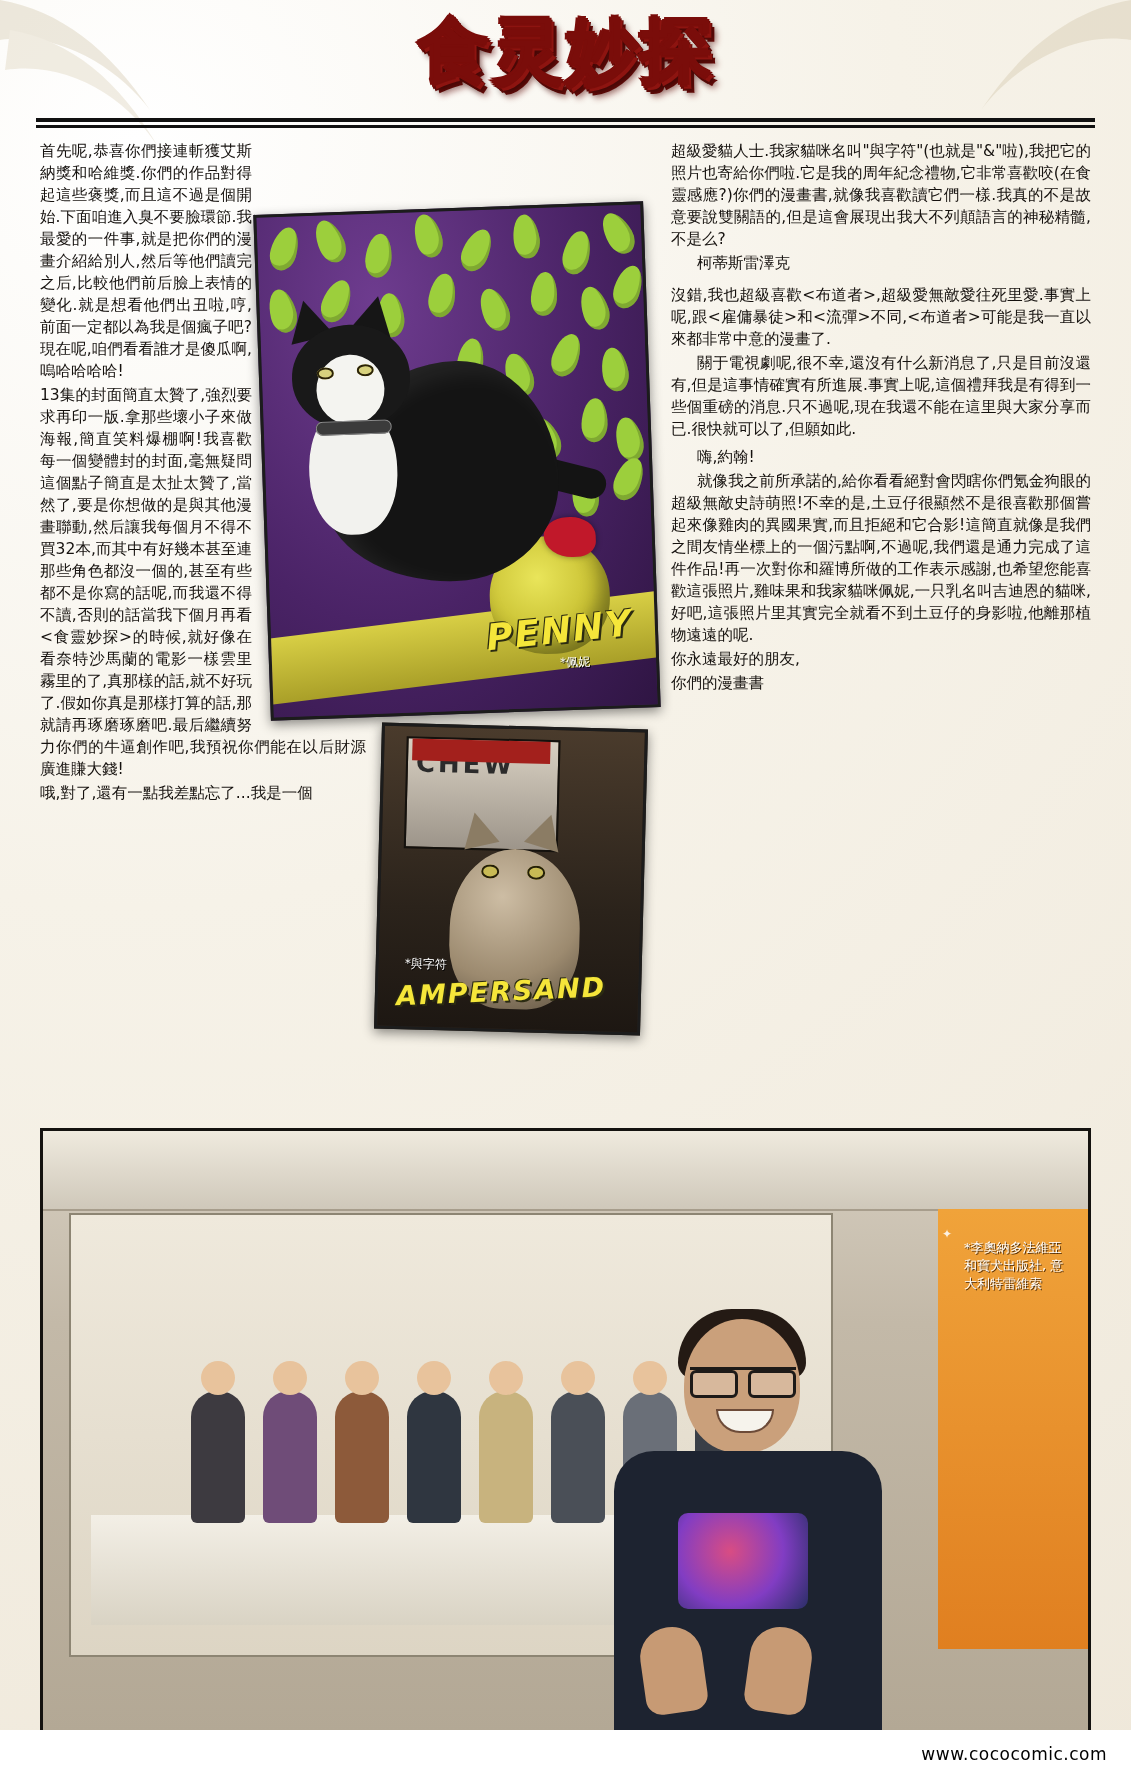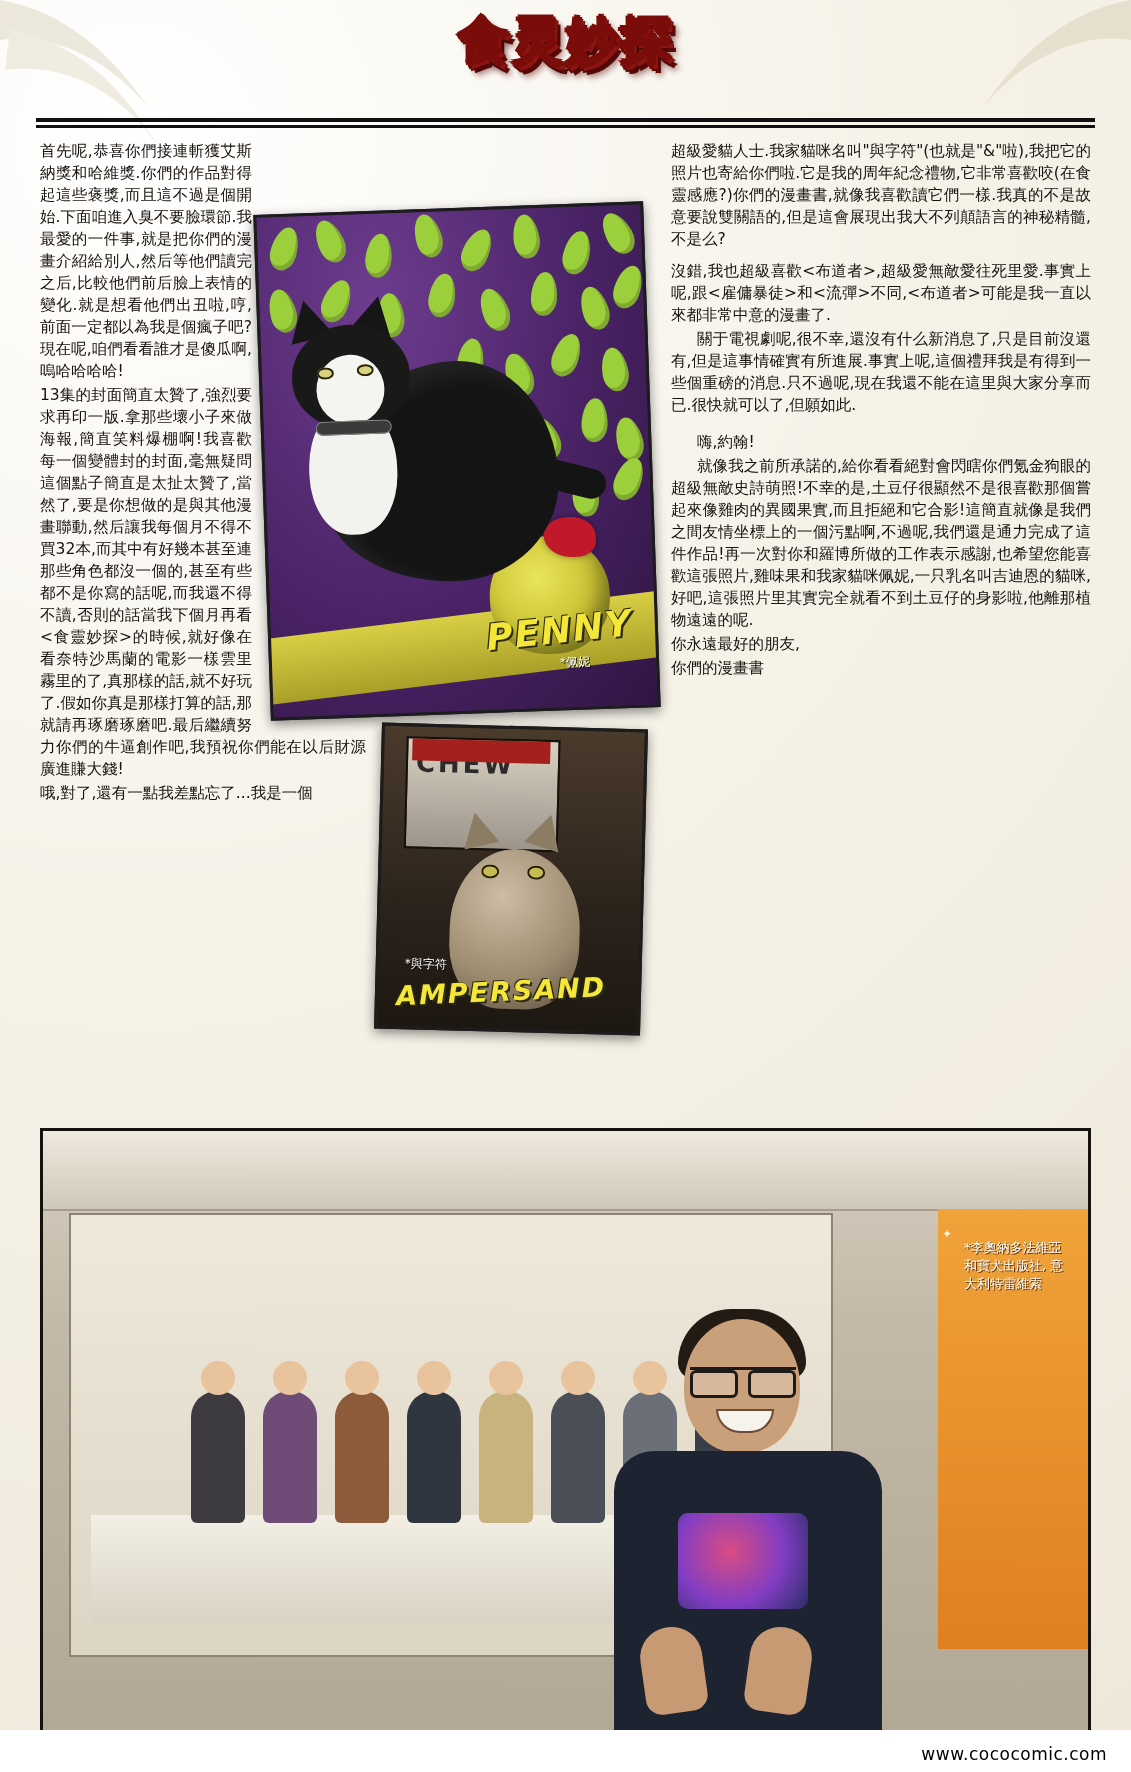--- a/index.html
+++ b/index.html
@@ -48,21 +48,21 @@
     left: 50%;
     transform: translateX(-50%);
     display: flex;
     align-items: flex-end;
     gap: 14px;
     white-space: nowrap;
   }
   .title-main {
     font-family: "DejaVu Sans", sans-serif;
     font-weight: bold;
-    font-size: 52px;
+    font-size: 72px;
     line-height: 1;
     letter-spacing: 2px;
     color: #d8231f;
     text-shadow:
       2px 0 0 #7a0d0a, -2px 0 0 #7a0d0a, 0 2px 0 #7a0d0a, 0 -2px 0 #7a0d0a,
       4px 4px 0 #8d1410, 6px 7px 6px rgba(0,0,0,.45);
     background: linear-gradient(180deg, #ff7a55 0%, #e8281f 45%, #9c120e 100%);
     -webkit-background-clip: text;
     background-clip: text;
     -webkit-text-fill-color: transparent;
@@ -614,23 +614,24 @@
         <div class="photo-caption caption-amp">AMPERSAND</div>
       </div>
 
       <p>首先呢,恭喜你們接連斬獲艾斯納獎和哈維獎.你們的作品對得起這些褒獎,而且這不過是個開始.下面咱進入臭不要臉環節.我最愛的一件事,就是把你們的漫畫介紹給別人,然后等他們讀完之后,比較他們前后臉上表情的變化.就是想看他們出丑啦,哼,前面一定都以為我是個瘋子吧?現在呢,咱們看看誰才是傻瓜啊,嗚哈哈哈哈!</p>
       <p>13集的封面簡直太贊了,強烈要求再印一版.拿那些壞小子來做海報,簡直笑料爆棚啊!我喜歡每一個變體封的封面,毫無疑問這個點子簡直是太扯太贊了,當然了,要是你想做的是與其他漫畫聯動,然后讓我每個月不得不買32本,而其中有好幾本甚至連那些角色都沒一個的,甚至有些都不是你寫的話呢,而我還不得不讀,否則的話當我下個月再看&lt;食靈妙探&gt;的時候,就好像在看奈特沙馬蘭的電影一樣雲里霧里的了,真那樣的話,就不好玩了.假如你真是那樣打算的話,那就請再琢磨琢磨吧.最后繼續努力你們的牛逼創作吧,我預祝你們能在以后財源廣進賺大錢!</p>
       <p>哦,對了,還有一點我差點忘了...我是一個</p>
     </div>
 
     <div class="col right">
       <p>超級愛貓人士.我家貓咪名叫"與字符"(也就是"&amp;"啦),我把它的照片也寄給你們啦.它是我的周年紀念禮物,它非常喜歡咬(在食靈感應?)你們的漫畫書,就像我喜歡讀它們一樣.我真的不是故意要說雙關語的,但是這會展現出我大不列顛語言的神秘精髓,不是么?</p>
+      <p class="sig indent">柯蒂斯雷澤克</p>
       <p style="margin-top:10px">沒錯,我也超級喜歡&lt;布道者&gt;,超級愛無敵愛往死里愛.事實上呢,跟&lt;雇傭暴徒&gt;和&lt;流彈&gt;不同,&lt;布道者&gt;可能是我一直以來都非常中意的漫畫了.</p>
       <p class="indent">關于電視劇呢,很不幸,還沒有什么新消息了,只是目前沒還有,但是這事情確實有所進展.事實上呢,這個禮拜我是有得到一些個重磅的消息.只不過呢,現在我還不能在這里與大家分享而已.很快就可以了,但願如此.</p>
-      <p style="margin-top:15px" class="indent">嗨,約翰!</p>
+      <p style="margin-top:6px" class="indent">嗨,約翰!</p>
       <p class="indent">就像我之前所承諾的,給你看看絕對會閃瞎你們氪金狗眼的超級無敵史詩萌照!不幸的是,土豆仔很顯然不是很喜歡那個嘗起來像雞肉的異國果實,而且拒絕和它合影!這簡直就像是我們之間友情坐標上的一個污點啊,不過呢,我們還是通力完成了這件作品!再一次對你和羅博所做的工作表示感謝,也希望您能喜歡這張照片,雞味果和我家貓咪佩妮,一只乳名叫吉迪恩的貓咪,好吧,這張照片里其實完全就看不到土豆仔的身影啦,他離那植物遠遠的呢.</p>
       <p>你永遠最好的朋友,</p>
       <p>你們的漫畫書</p>
     </div>
   </div>
 
   <div class="bottom-photo">
     <div class="bp-wall"></div>
     <div class="bp-ceiling"></div>
     <div class="bp-orange"></div>

